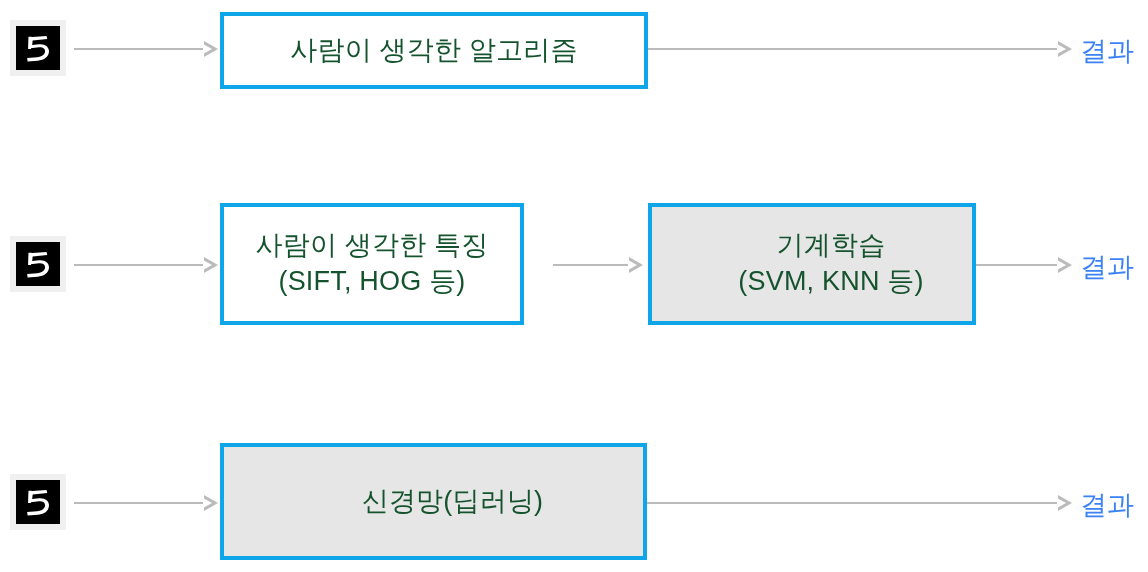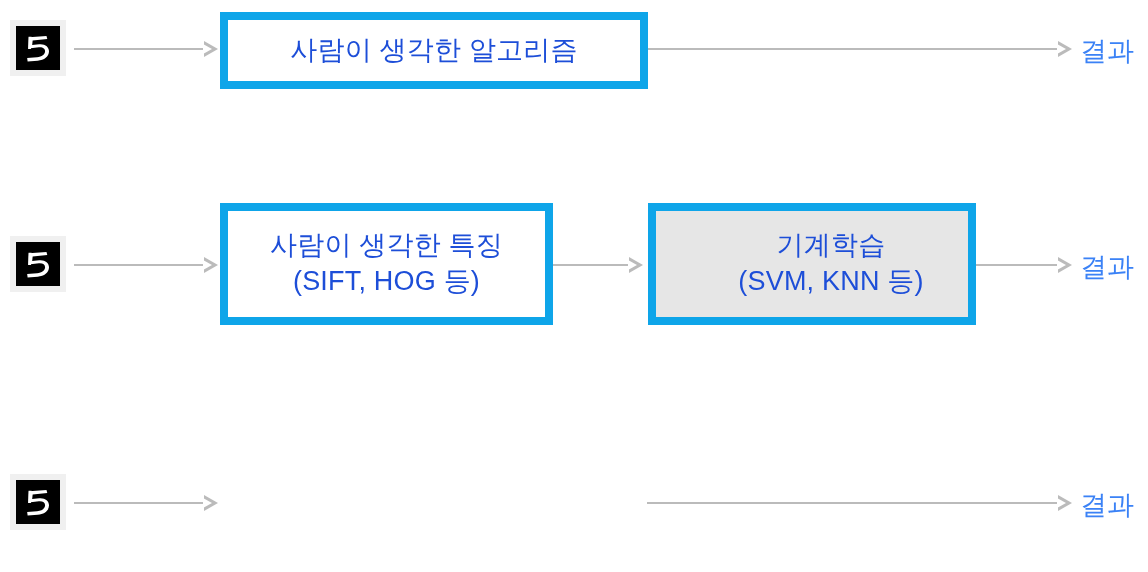--- a/index.html
+++ b/index.html
@@ -46,28 +46,28 @@
     width: 44px;
     height: 44px;
     background: #000000;
     display: block;
   }
 
   
   .node-box {
     position: absolute;
     box-sizing: border-box;
-    border: 8px solid #0ea5e9;
+    border: 4px solid #0ea5e9;
     display: flex;
     align-items: center;
     justify-content: center;
     text-align: center;
     line-height: 1.32;
     font-size: 27px;
-    color: #1d4ed8;
+    color: #14532d;
     letter-spacing: 0.2px;
   }
   .node-box.fill-white { background: #ffffff; }
   .node-box.fill-gray  { background: #e6e6e6; padding-left: 38px; }
   .node-label { display: block; padding: 0 10px; white-space: pre-line; }
 
   
   .conn {
     position: absolute;
     height: 2px;
@@ -145,21 +145,21 @@
                    L7.4 22.6 L7.1 20.4 L13.4 19.9 C16.5 19.6 18.4 18.2 18.5 16.3
                    C18.6 14.5 17.1 13.4 14.6 13.6 L8.0 14.3 Z"></path>
           <path d="M8.0 6.9 L9.9 6.8 L9.5 14.6 L7.7 14.6 Z"></path>
         </g>
       </svg>
     </div>
 
     <div class="conn" style="left:74px; top:74px; width:132px;"></div>
     <div class="arrowhead" style="left:204px; top:67px;"></div>
 
-    <div class="node-box fill-white" style="left:220px; top:13px; width:333px; height:122px;">
+    <div class="node-box fill-white" style="left:220px; top:13px; width:304px; height:122px;">
       <span class="node-label">사람이 생각한 특징
 (SIFT, HOG 등)</span>
     </div>
 
     <div class="conn" style="left:553px; top:74px; width:78px;"></div>
     <div class="arrowhead" style="left:629px; top:67px;"></div>
 
     <div class="node-box fill-gray" style="left:648px; top:13px; width:328px; height:122px;">
       <span class="node-label">기계학습
 (SVM, KNN 등)</span>
@@ -182,20 +182,23 @@
                    L7.4 22.6 L7.1 20.4 L13.4 19.9 C16.5 19.6 18.4 18.2 18.5 16.3
                    C18.6 14.5 17.1 13.4 14.6 13.6 L8.0 14.3 Z"></path>
           <path d="M8.0 6.9 L9.9 6.8 L9.5 14.6 L7.7 14.6 Z"></path>
         </g>
       </svg>
     </div>
 
     <div class="conn" style="left:74px; top:70px; width:132px;"></div>
     <div class="arrowhead" style="left:204px; top:63px;"></div>
 
+    <div class="node-box fill-gray" style="left:220px; top:11px; width:427px; height:117px;">
+      <span class="node-label">신경망(딥러닝)</span>
+    </div>
 
     <div class="conn" style="left:647px; top:70px; width:414px;"></div>
     <div class="arrowhead" style="left:1058px; top:63px;"></div>
 
     <div class="result-label" style="left:1080px; top:55px;">결과</div>
   </div>
 
 </div>
 
 </body></html>

